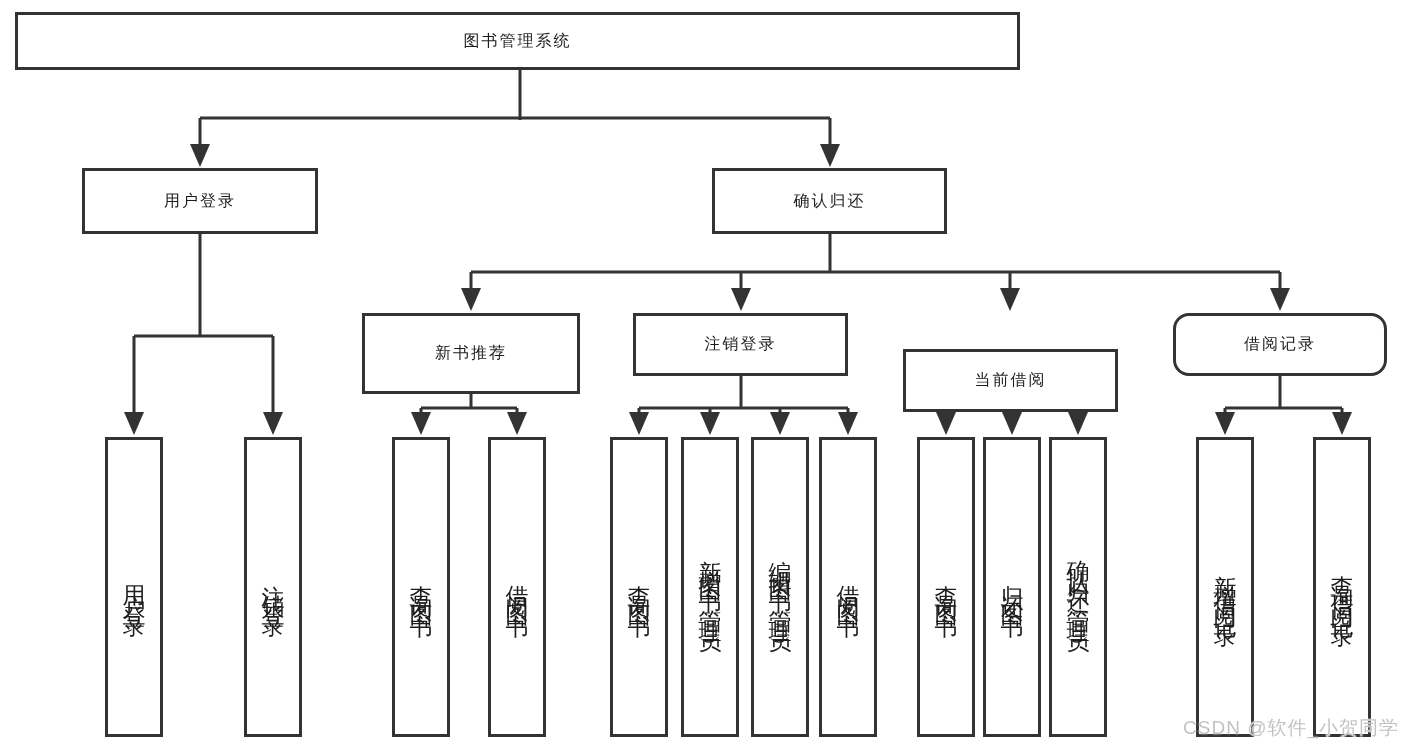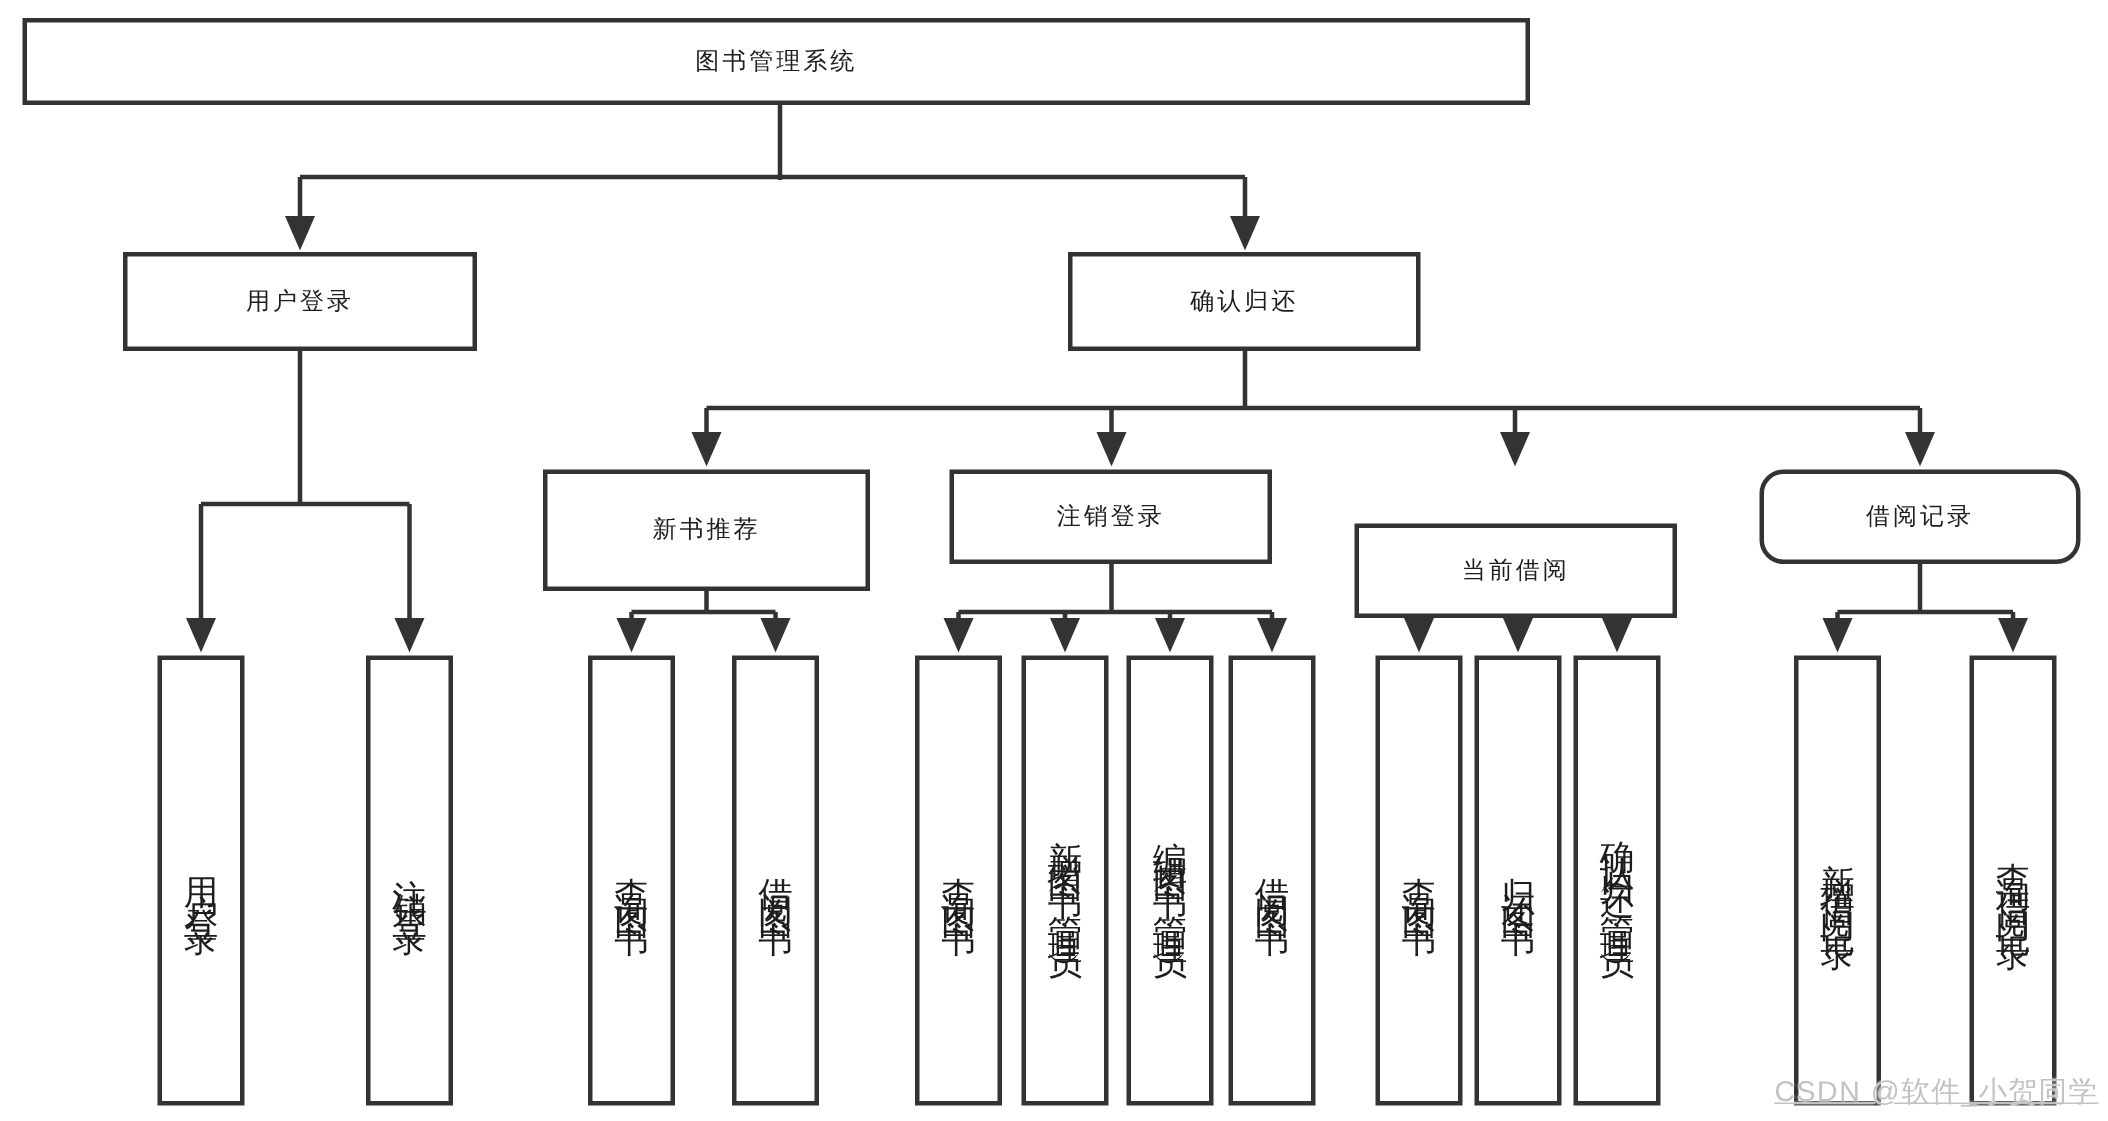--- a/index.html
+++ b/index.html
@@ -53,21 +53,20 @@
   .watermark {
     position: absolute;
     right: 6px;
     bottom: 6px;
     font-size: 19px;
     letter-spacing: 1px;
     color: #c2c2c2;
     text-shadow: 0 0 2px #ffffff, 0 0 1px #ffffff;
     z-index: 5;
     white-space: nowrap;
-    text-decoration: underline;
   }
 </style>
 </head>
 <body>
 
 <div class="stage">
 
   <svg class="connectors" width="1405" height="747" viewBox="0 0 1405 747">
 
     <path fill="none" stroke="#333333" stroke-width="3" d="

